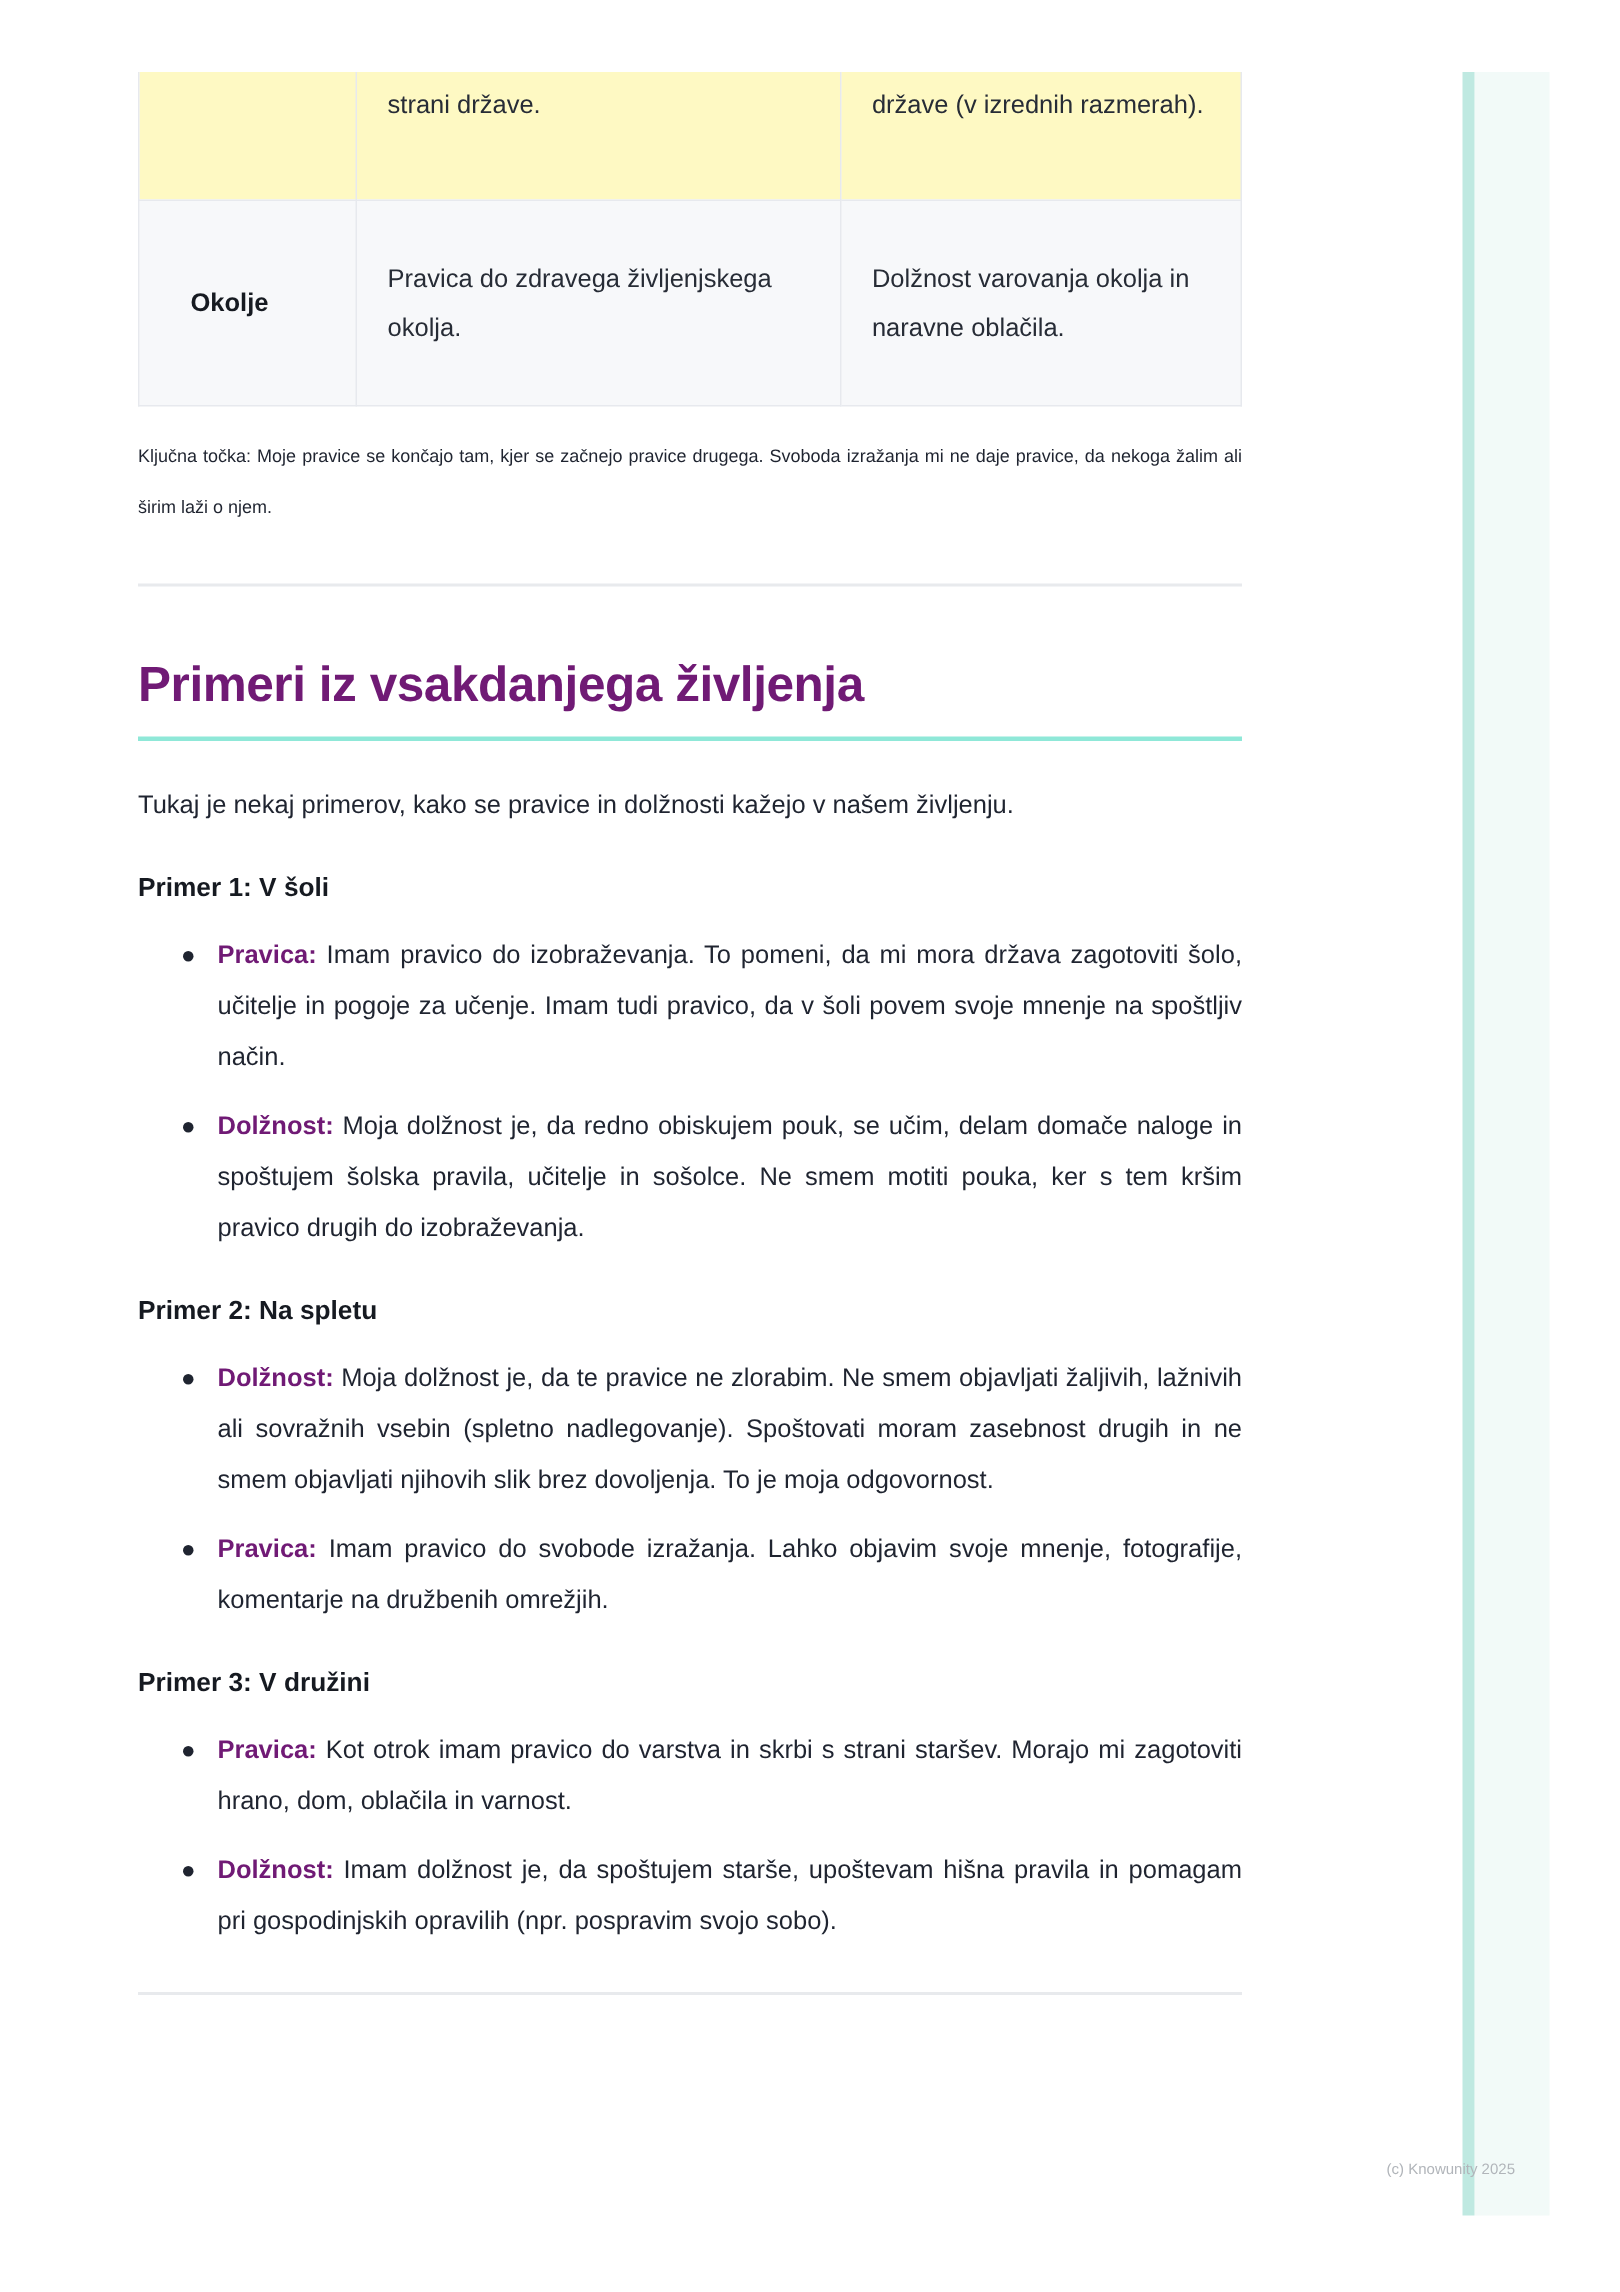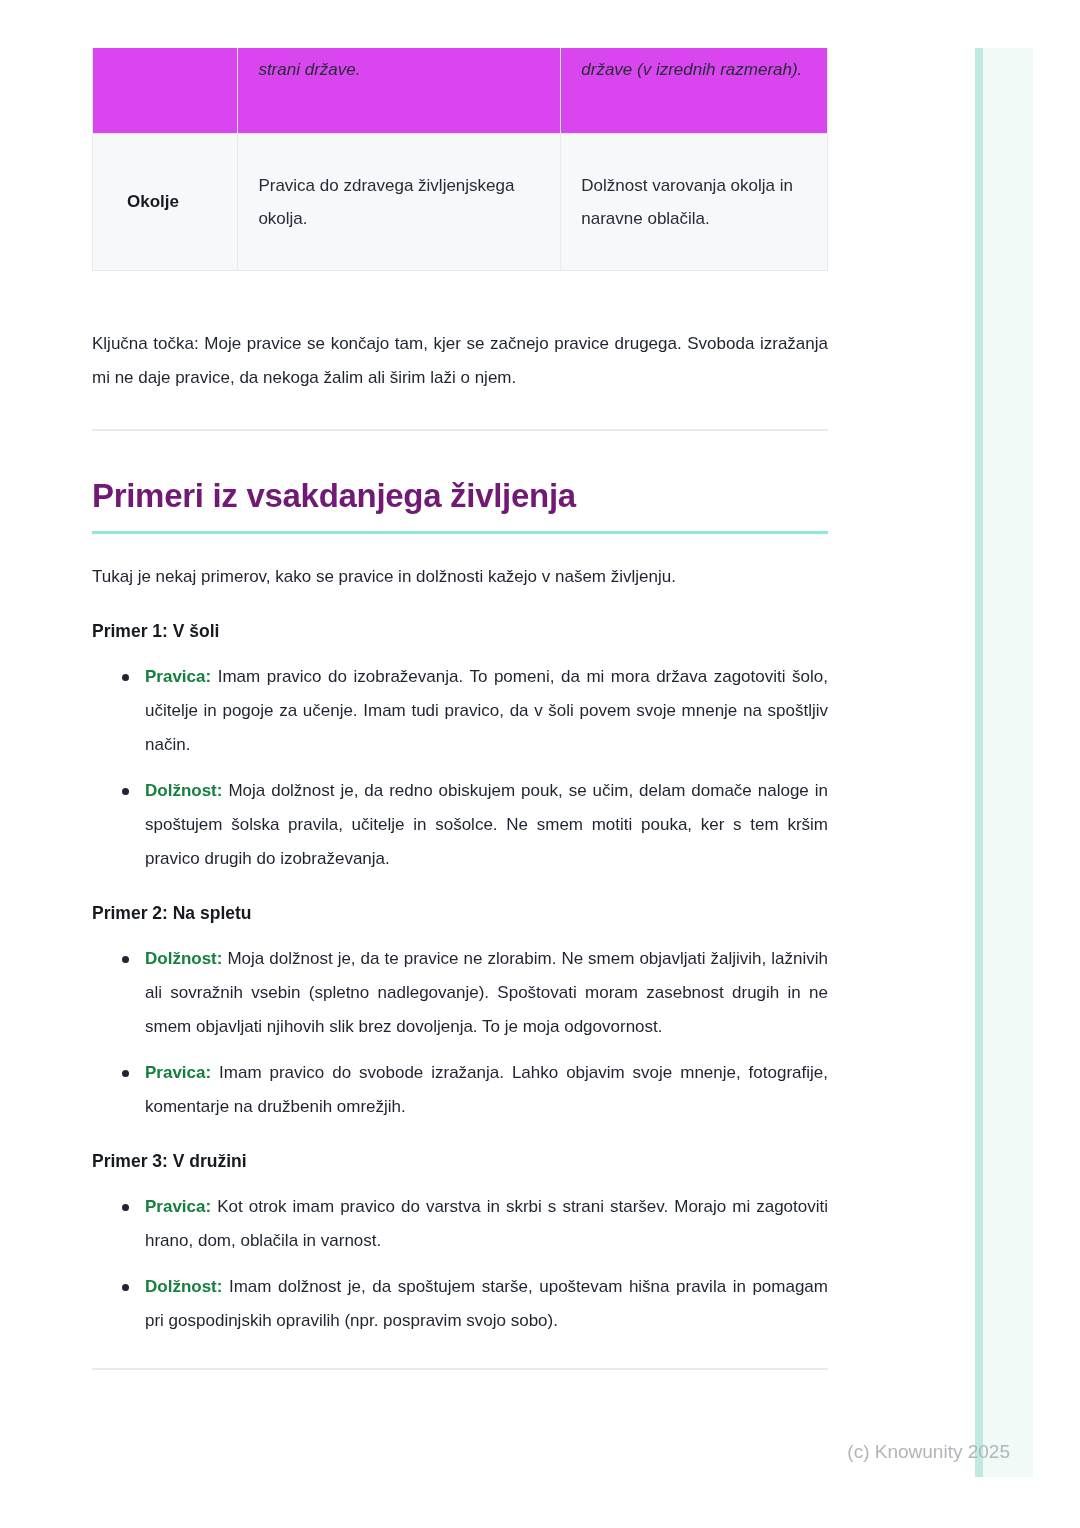--- a/index.html
+++ b/index.html
@@ -9,29 +9,29 @@
     font-family:"Liberation Sans", sans-serif;
     color:#1f2430;
     position:relative;
     overflow:hidden;
   }
   .content { position:absolute; left:92px; top:48px; width:736px; }
 
   
   table.rights-table { border-collapse:collapse; width:736px; table-layout:fixed; font-size:17px; color:#272c36; }
   table.rights-table td { border:1px solid #e7e9ee; line-height:33px; box-sizing:border-box; }
-  tr.row-cut td { border-top:none; height:85px; vertical-align:top; padding-top:5px; background:#d946ef;font-style:italic; }
+  tr.row-cut td { border-top:none; height:85px; vertical-align:top; padding-top:5px; background:#fef9c3; }
   tr.row-okolje td { height:137px; vertical-align:middle; background:#f7f8fa; }
   td.c1 { width:145px; padding-left:34px; padding-right:10px; }
   td.c2 { width:322px; padding-left:20px; padding-right:30px; }
   td.c3 { width:266px; padding-left:20px; }
   .cell-bold { font-weight:700; color:#161a21; }
 
   
-  p.keypoint { margin:56px 0 0; font-size:17px; line-height:34px; text-align:justify; }
+  p.keypoint { margin:16px 0 0; font-size:12px; line-height:34px; text-align:justify; }
   hr.divider { border:none; border-top:2px solid #e8eaed; margin:34px 0 0; }
   hr.divider-end { border:none; border-top:2px solid #e8eaed; margin:30px 0 0; }
 
   h1.section-title {
     margin:46px 0 0; font-size:33px; font-weight:700;
     color:#701a75; letter-spacing:-0.3px; line-height:38px;
   }
   .title-underline { height:3px; background:#8fe8d8; margin-top:16px; }
 
   p.intro { margin:26px 0 0; font-size:17px; line-height:34px; }
@@ -41,29 +41,29 @@
   ul.example-list { list-style:none; margin:16px 0 0; padding:0; }
   li.bullet {
     position:relative; padding-left:53px;
     font-size:17px; line-height:34px; text-align:justify;
     margin-bottom:12px;
   }
   li.bullet::before {
     content:""; position:absolute; left:30px; top:14px;
     width:7px; height:7px; border-radius:50%; background:#1f2430;
   }
-  .b-label { font-weight:700; color:#15803d; }
+  .b-label { font-weight:700; color:#701a75; }
 
   
   .side-stripe { position:absolute; left:975px; top:48px; width:8px; height:1429px; background:#bfe9e1; }
   .side-panel  { position:absolute; left:983px; top:48px; width:50px; height:1429px; background:#f2faf8; }
 
   .footer {
     position:absolute; top:1441px; right:70px;
-    font-size:19px; color:#b1b5ba; z-index:5;
+    font-size:10px; color:#b1b5ba; z-index:5;
   }
 </style>
 </head>
 <body>
 
 <div class="content">
 
   <table class="rights-table">
     <tbody>
       <tr class="row-cut">

